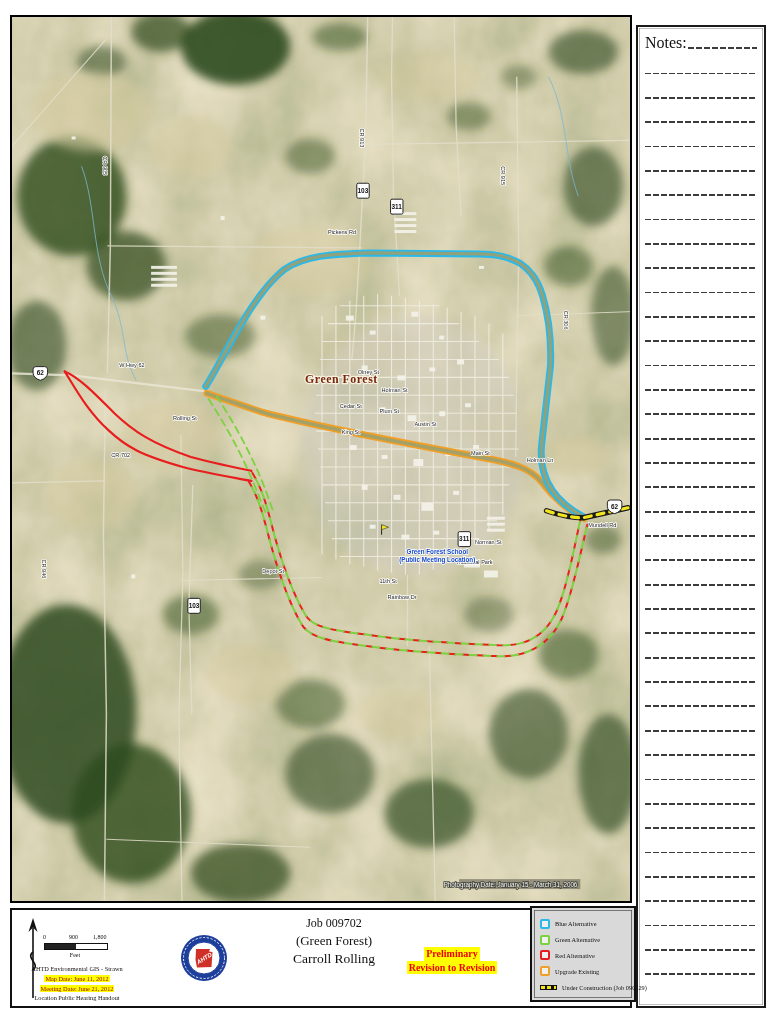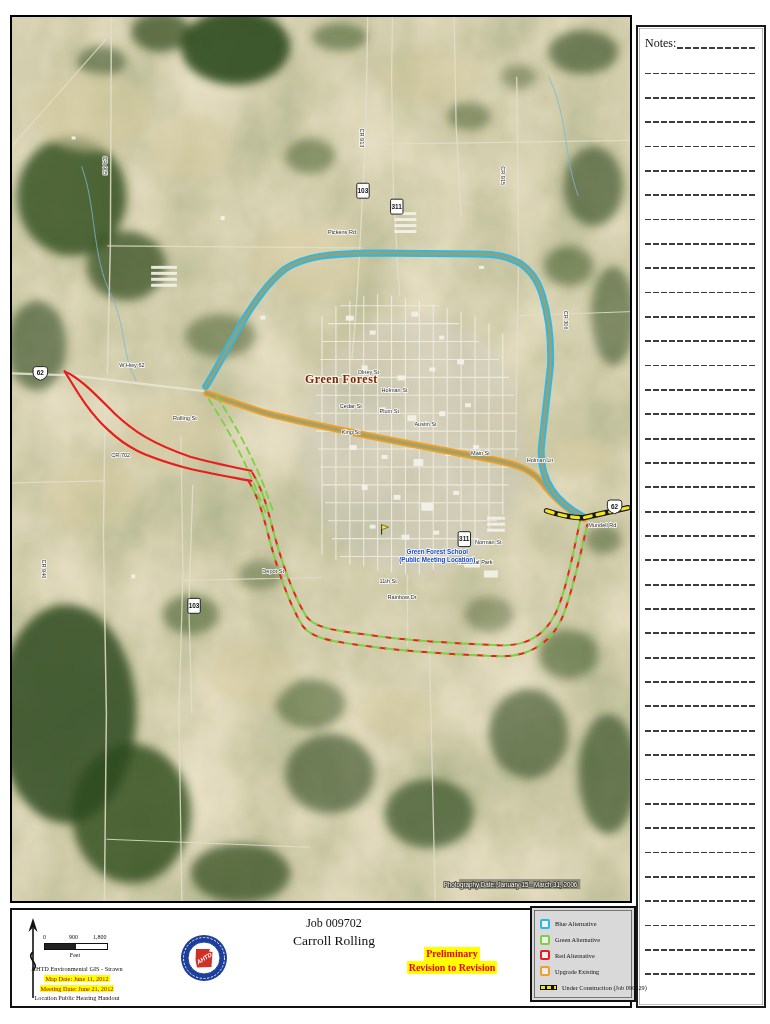--- a/index.html
+++ b/index.html
@@ -28,21 +28,21 @@
   .r-red{stroke:var(--c-red,#e81e1e)}
   .r-orange{stroke:var(--c-orange,#f0a028)}
   .r-yellow{stroke:var(--c-construction,#f2e51c)}
   .innerband{stroke:#9aa06f;opacity:.9}
 
   
   .notes{position:absolute;left:636px;top:25px;width:130px;height:983px;background:#fff;
          border:2px solid #1a1a1a;box-shadow:inset 0 0 0 1px #fff, inset 0 0 0 1.6px #888;
          box-sizing:border-box;padding:6px 6px 0 7px}
   .notes-first{display:flex;align-items:flex-end;height:17px}
-  .notes-title{font-size:12px;color:#111;line-height:14px}
+  .notes-title{font-size:16px;color:#111;line-height:14px}
   .hline{flex:1;height:2px;margin:0 1px 1px 1px;
          background:repeating-linear-gradient(90deg,#3c3c3c 0 6px,transparent 6px 8px)}
   .note-line{height:24.35px;position:relative}
   .note-line::after{content:"";position:absolute;left:0;right:1px;bottom:0;height:1.8px;
          background:repeating-linear-gradient(90deg,#3c3c3c 0 6px,transparent 6px 8px)}
 
   
   .footer{position:absolute;left:10px;top:908px;width:622px;height:100px;background:#fff;
           border:2px solid #111;box-sizing:border-box}
   .north{position:absolute;left:8px;top:4px}
@@ -398,20 +398,21 @@
     <circle r="23" fill="#1d3f9b"></circle>
     <circle r="20.5" fill="none" stroke="#ffffff" stroke-width="0.9" stroke-dasharray="2.2 1.6"></circle>
     <circle r="16" fill="#ffffff"></circle>
     <circle r="16" fill="none" stroke="#1d3f9b" stroke-width="1"></circle>
     <path d="M-8,-9 L6,-9 L5,-6.5 L8.5,-6 L7.5,9 L-7,9.5 L-8.5,2 Z" fill="#cf3028"></path>
     <text x="0" y="2.5" font-size="6" font-style="italic" font-weight="bold" fill="#ffffff" text-anchor="middle" transform="rotate(-32)" font-family="Liberation Sans, sans-serif">AHTD</text>
   </svg>
 
   <div class="title-block">
     <div class="tb1">Job 009702</div>
+    <div class="tb3">(Green Forest)</div>
     <div class="tb4">Carroll Rolling</div>
   </div>
 
   <div class="stamp">
     <span>Preliminary</span><br>
     <span>Revision to Revision</span>
   </div>
 
   <div class="legend">
     <div>

